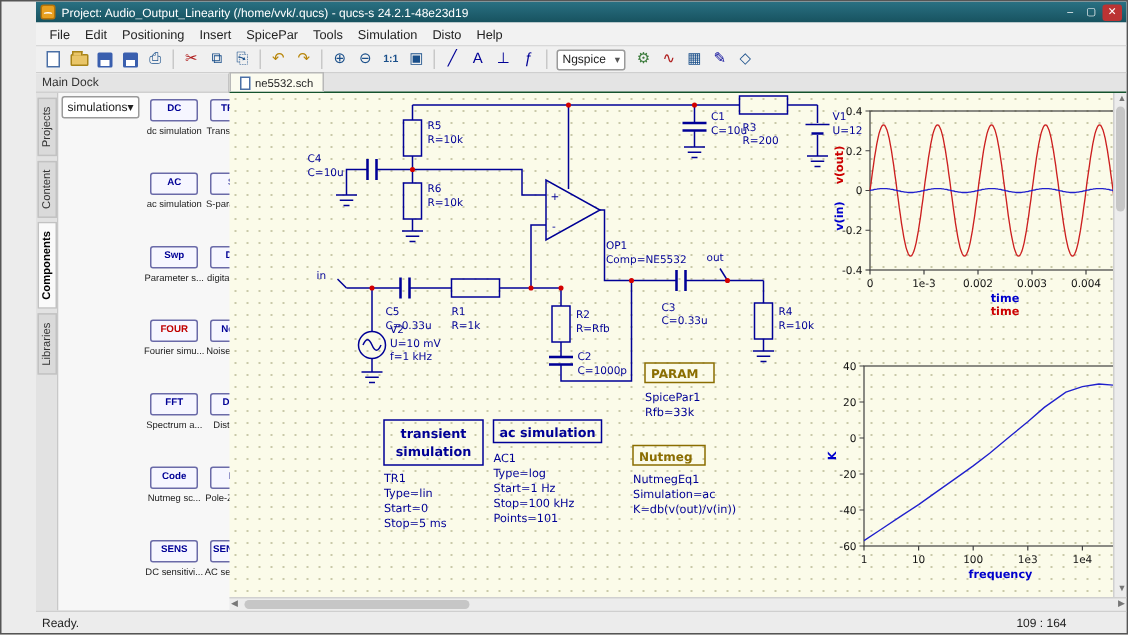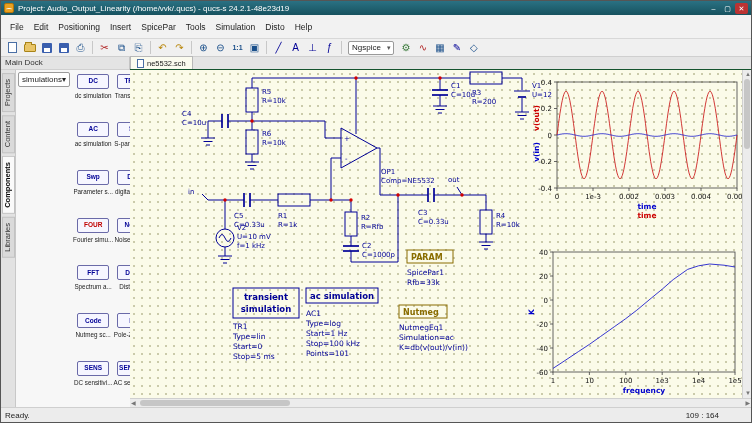--- a/index.html
+++ b/index.html
@@ -1,31 +1,31 @@
 <!DOCTYPE html>
 <html><head>
 <meta charset="utf-8">
 <style>
   html,body{margin:0;padding:0;background:#888;}
   *{box-sizing:border-box;}
   .window{width:752px;height:423px;background:#ececec;font-family:"Liberation Sans",sans-serif;
-          display:flex;flex-direction:column;overflow:hidden;position:relative;border:1px solid #555;}
+          display:flex;flex-direction:column;overflow:hidden;position:relative;border:1px solid #555;padding-left:23px;}
   
   .titlebar{height:14px;background:linear-gradient(#2a7183,#17525f);display:flex;align-items:center;
             padding:0 3px;color:#fff;flex:0 0 auto;}
   .app-icon{width:10px;height:10px;background:#e8a020;border:1px solid #b5740a;border-radius:2px;
             margin-right:4px;position:relative;flex:0 0 auto;}
   .app-icon::after{content:"";position:absolute;left:1px;top:4px;width:6px;height:2px;
             border-top:1px solid #fff;border-radius:50%;}
   .title-text{font-size:8px;white-space:nowrap;overflow:hidden;flex:1 1 auto;}
   .win-btn{width:13px;height:11px;font-size:7px;line-height:11px;text-align:center;color:#fff;
            margin-left:1px;flex:0 0 auto;}
   .win-btn.close{background:#b33;border-radius:2px;}
   
-  .menubar{height:24px;background:#f2f2f2;border-bottom:1px solid #d8d8d8;display:flex;
+  .menubar{height:16px;background:#f2f2f2;border-bottom:1px solid #d8d8d8;display:flex;
            align-items:center;padding:0 4px;flex:0 0 auto;}
   .menu-item{font-size:8.5px;color:#222;padding:0 5px;}
   
   .toolbar{height:18px;background:#f0f0f0;border-bottom:1px solid #cfcfcf;display:flex;
            align-items:center;padding:0 3px;flex:0 0 auto;}
   .tbi{width:15px;height:15px;margin:0 1px;text-align:center;line-height:15px;font-size:10px;
        color:#1a4f8a;border-radius:2px;display:flex;align-items:center;justify-content:center;}
   .tbi.red{color:#b02020}.tbi.yellow{color:#b8860b}.tbi.green{color:#3a7a3a}.tbi.navy{color:#000096}
   .tbi.tiny{font-size:7px;font-weight:bold;}
   .tb-sep{width:1px;height:13px;background:#c8c8c8;margin:0 3px;}
@@ -78,21 +78,21 @@
           background-image:radial-gradient(circle,#c9c9a8 0.7px,transparent 0.9px);
           background-size:8px 8px;}
   .vscroll{width:9px;flex:0 0 auto;background:#ececec;border-left:1px solid #d0d0d0;position:relative;}
   .vthumb{position:absolute;left:1px;top:9px;width:6px;height:70px;background:#c6c6c6;border-radius:3px;}
   .hscroll{height:9px;background:#ececec;border-top:1px solid #d0d0d0;position:relative;flex:0 0 auto;}
   .hthumb{position:absolute;top:1px;left:10px;width:150px;height:6px;background:#c6c6c6;border-radius:3px;}
   .scroll-arrow{position:absolute;font-size:6px;color:#777;line-height:9px;}
   
   .statusbar{height:15px;background:#ececec;border-top:1px solid #cfcfcf;display:flex;
              align-items:center;font-size:8px;color:#222;padding:0 4px;flex:0 0 auto;}
-  .status-right{margin-left:auto;margin-right:28px;}
+  .status-right{margin-left:auto;margin-right:36px;}
   
   svg{font-family:"DejaVu Sans",sans-serif;}
   .chart{position:absolute;}
   #schematic{position:absolute;left:0;top:0;}
   .wire{stroke:#000096;stroke-width:1;fill:none;}
   .sym{stroke:#000096;stroke-width:1;fill:none;}
   .plate{stroke:#000096;stroke-width:1.7;fill:none;}
   .clab{fill:#000096;font-size:7px;}
   .blab{fill:#000096;font-size:7.5px;}
   .btitle{fill:#000096;font-size:8.5px;font-weight:bold;}

